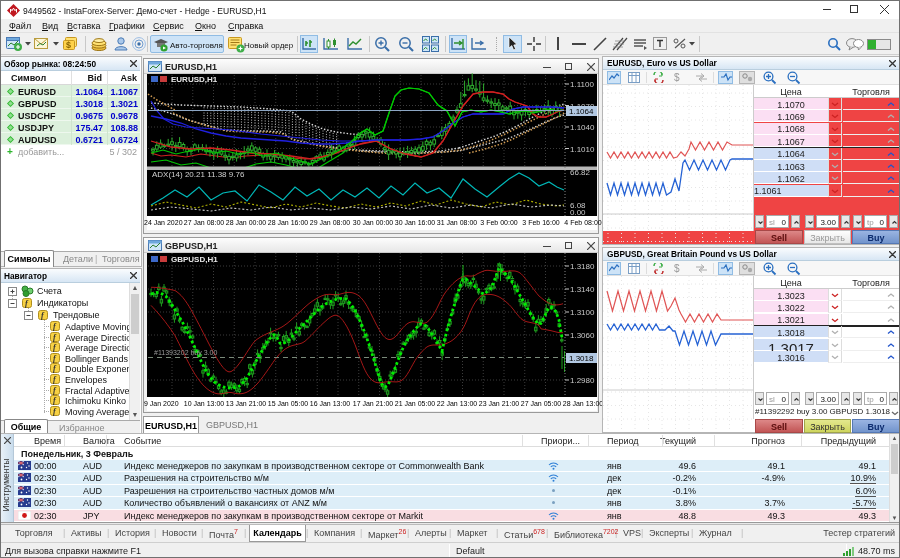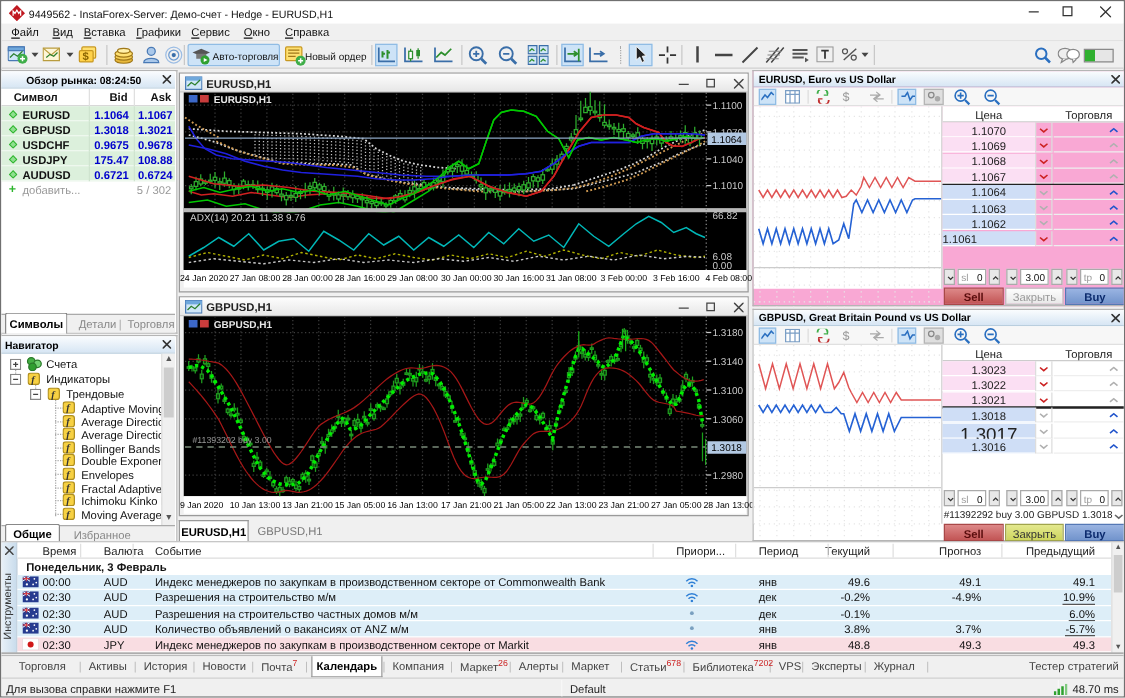--- a/index.html
+++ b/index.html
@@ -174,21 +174,21 @@
       <ellipse cx="6" cy="6" rx="5.5" ry="4.4" fill="#eee" stroke="#888"></ellipse>
       <path d="M4 10 l-1 3 l4 -2.6" fill="#eee" stroke="#888"></path>
       <ellipse cx="12.5" cy="6.5" rx="5" ry="4" fill="#fff" stroke="#888"></ellipse>
       <path d="M12 10.2 l0.5 2.8 l2.5 -2.6" fill="#fff" stroke="#888"></path>
     </svg>
     <div class="abs" style="left:866px;top:6px;width:24px;height:11px;border:1px solid #8a8a8a;background:#e6e6e6;">
       <div style="width:8px;height:9px;background:#2fb02f;"></div>
     </div>
   </div>
 <div class="abs" style="left:0;top:55px;width:141px;height:211px;background:#fff;border:1px solid #b5b5b5;border-left:none;">
-    <div class="hdr abs" style="left:0;top:0;width:139px;height:14px;padding:2px 0 0 20px;">Обзор рынка: 08:24:50
+    <div class="hdr abs" style="left:0;top:0;width:139px;height:14px;padding:2px 0 0 3px;">Обзор рынка: 08:24:50
 <svg class="abs" style="right:3px;top:3px" width="7" height="7">
         <path d="M0 0 L7 7 M7 0 L0 7" stroke="#333" stroke-width="1.3"></path>
       </svg></div>
     <div class="abs" style="left:0;top:14px;width:139px;height:14px;background:#fff;border-bottom:1px solid #d8d8d8;">
 <div class="abs tx9" style="left:10px;top:2px;font-weight:bold;">Символ</div>
 <div class="abs tx9" style="right:38px;top:2px;font-weight:bold;">Bid</div>
 <div class="abs tx9" style="right:3px;top:2px;font-weight:bold;">Ask</div>
 <div class="abs" style="left:70px;top:0;width:1px;height:14px;background:#e0e0e0;"></div>
 <div class="abs" style="left:106px;top:0;width:1px;height:14px;background:#e0e0e0;"></div>
     </div>
@@ -1101,21 +1101,21 @@
     <text x="414" y="405" fill="#000" font-size="7" text-anchor="middle">21 Jan 05:00</text>
     <text x="456" y="405" fill="#000" font-size="7" text-anchor="middle">22 Jan 13:00</text>
     <text x="498" y="405" fill="#000" font-size="7" text-anchor="middle">23 Jan 21:00</text>
     <text x="540" y="405" fill="#000" font-size="7" text-anchor="middle">27 Jan 05:00</text>
     <text x="582" y="405" fill="#000" font-size="7" text-anchor="middle">28 Jan 13:00</text>
   </svg>
 <div class="abs" style="left:142px;top:413px;width:457px;height:19px;background:#f0f0f0;">
 <div class="abs" style="left:0;top:2px;width:56px;height:17px;background:#fff;border:1px solid #999;border-bottom:none;font-size:9px;font-weight:bold;text-align:center;padding-top:4px;">EURUSD,H1</div>
 <div class="abs" style="left:63px;top:6px;font-size:9px;color:#777;">GBPUSD,H1</div>
 </div>
-<div class="abs" style="left:601px;top:55px;width:298px;height:189px;background:#f9a8d4;border:1px solid #b5b5b5;border-right:none;">
+<div class="abs" style="left:601px;top:55px;width:298px;height:189px;background:#ef4444;border:1px solid #b5b5b5;border-right:none;">
     <div class="hdr abs" style="left:0;top:0;width:297px;height:13px;padding:1px 0 0 4px;">EURUSD, Euro vs US Dollar
 <svg class="abs" style="right:4px;top:3px" width="7" height="7">
         <path d="M0 0 L7 7 M7 0 L0 7" stroke="#333" stroke-width="1.3"></path>
       </svg></div>
     <div class="abs" style="left:0;top:13px;width:297px;height:15px;background:#f7f7f7;border-bottom:1px solid #e0e0e0;">
       <div class="abs" style="left:4px;top:1px;width:14px;height:13px;border:1px solid #90bce4;background:#cde3f7;"></div>
       <svg class="abs" style="left:6px;top:3px" width="11" height="9">
         <path d="M0 7 L3 3 L5 5 L8 1 L10 3" stroke="#2a6fc0" fill="none" stroke-width="1.2"></path>
       </svg>
       <svg class="abs" style="left:25px;top:2px" width="12" height="11">

